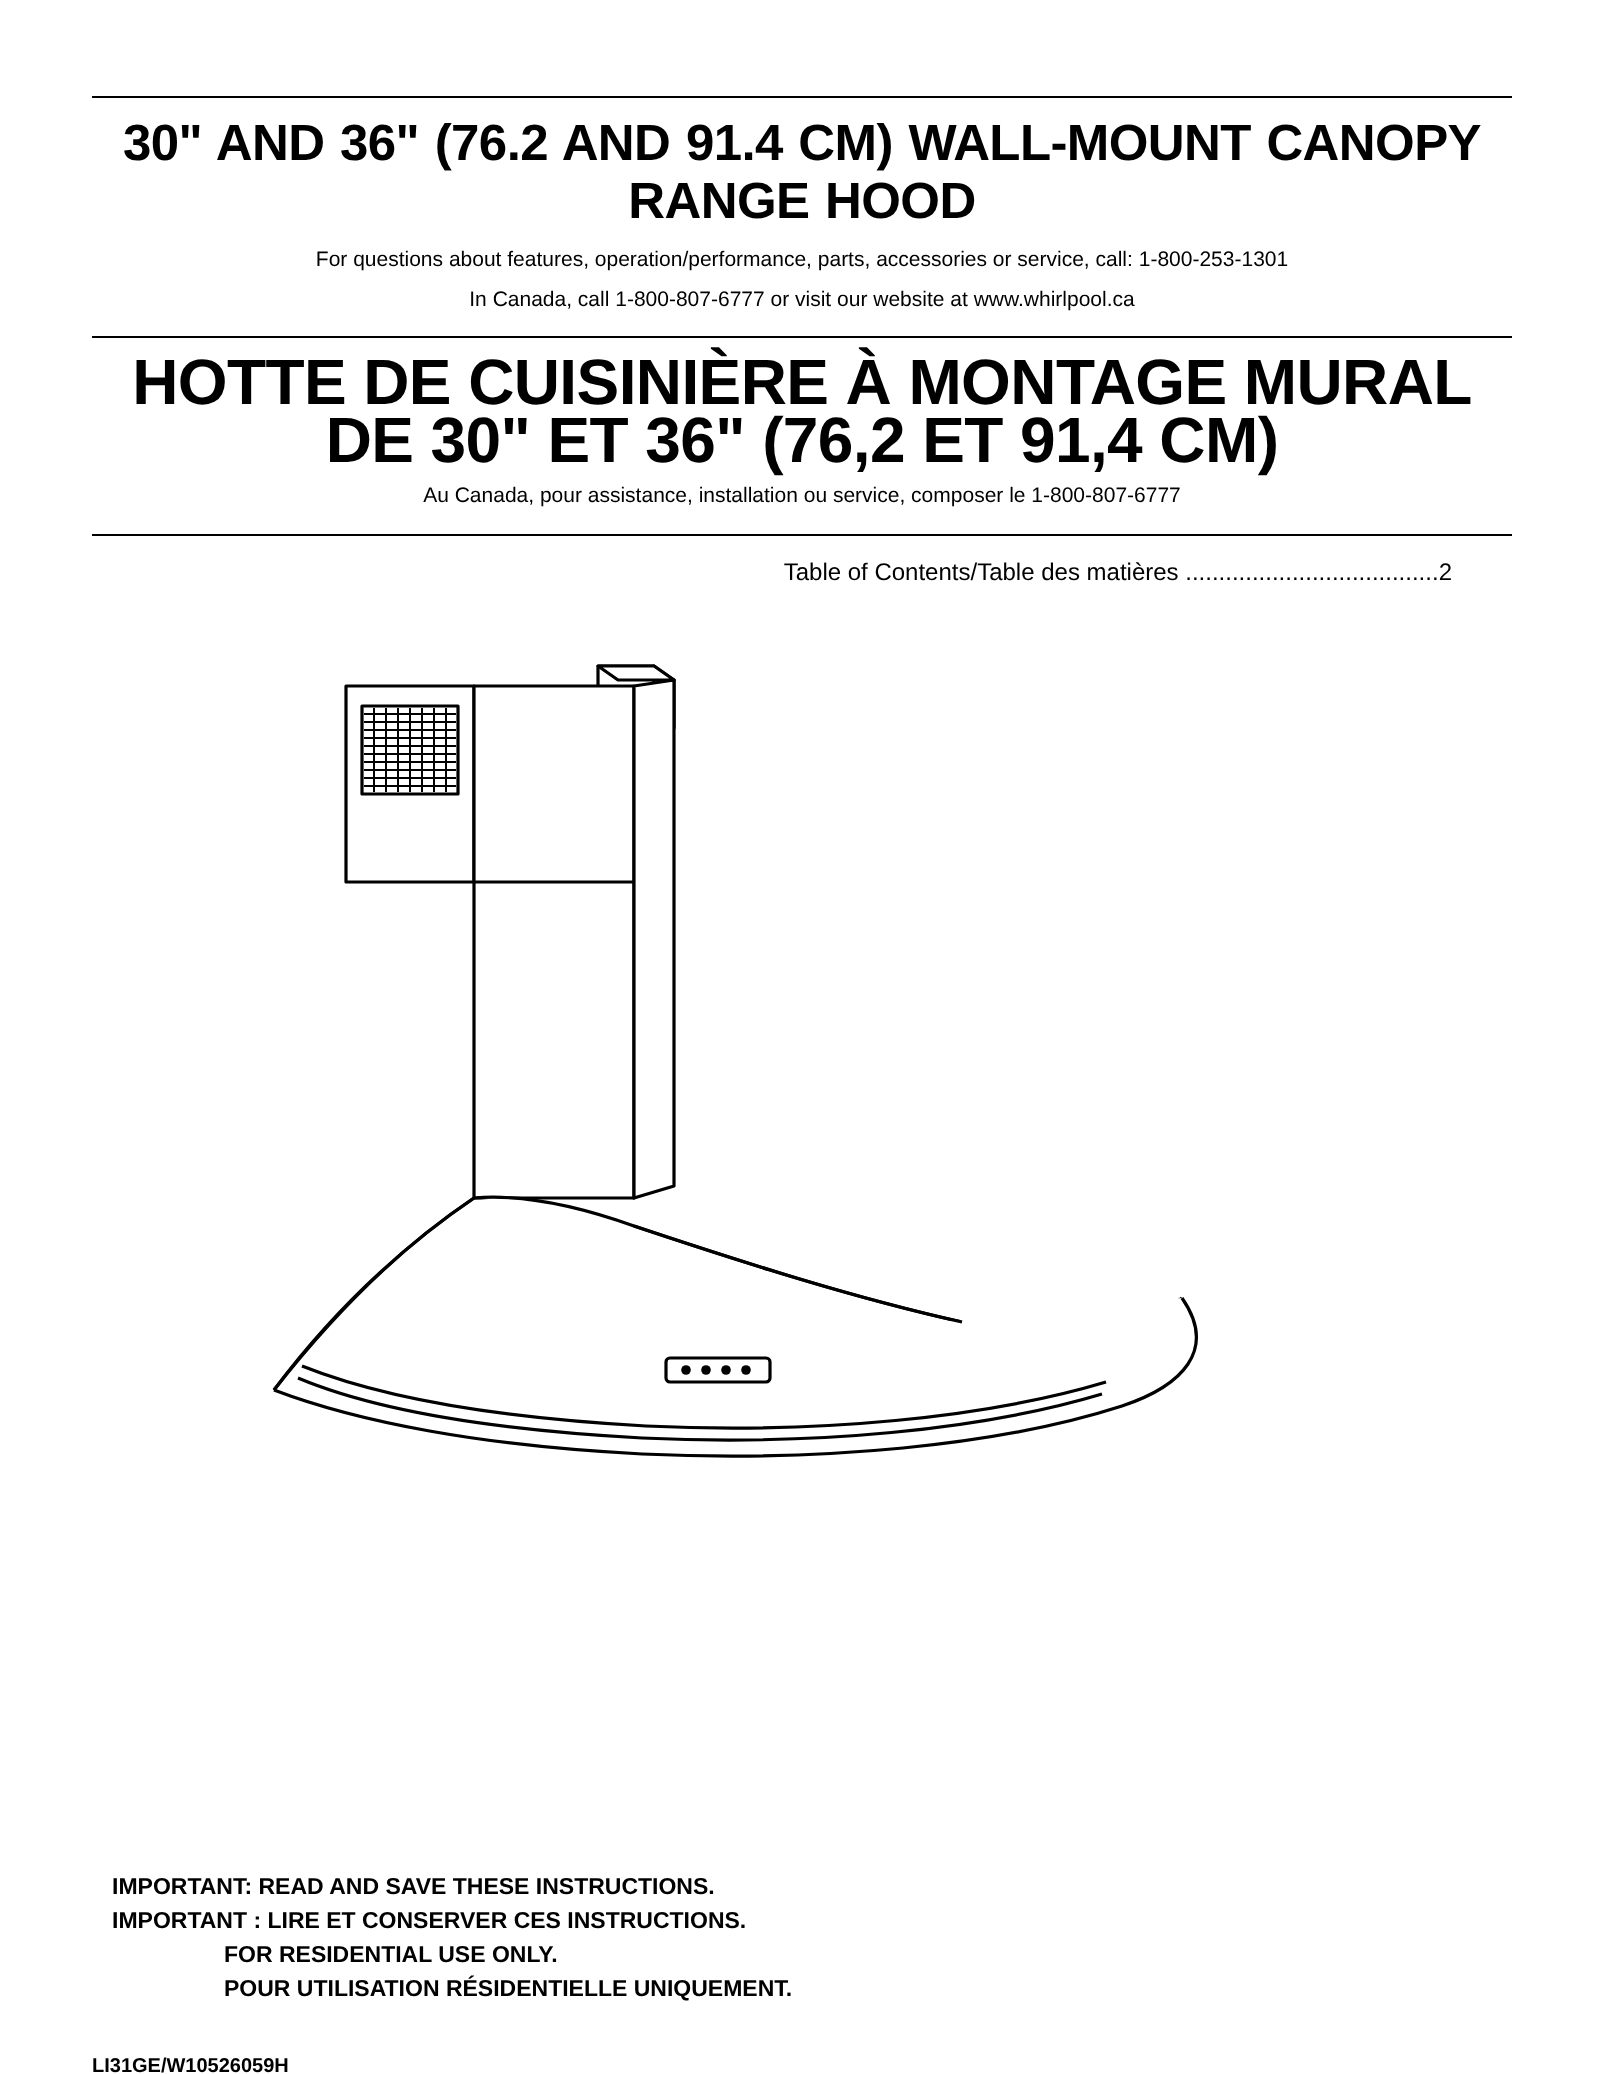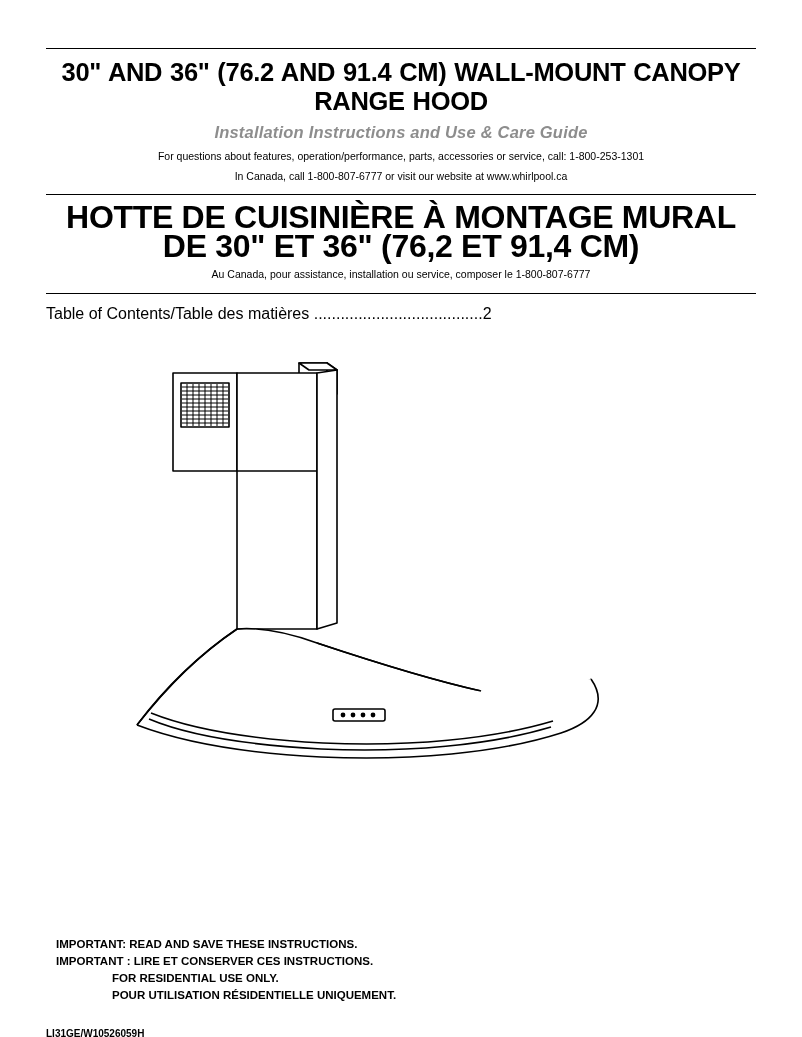--- a/index.html
+++ b/index.html
@@ -75,22 +75,22 @@
     letter-spacing: 0.2px;
   }
   .contact-fr {
     text-align: center;
     font-size: 10.5px;
     line-height: 13px;
     margin-top: 7px;
   }
   .rule-toc { margin-top: 12px; }
   .toc-line {
-    text-align: left;
-    font-size: 16px;
+    text-align: right;
+    font-size: 12px;
     margin-top: 11px;
     padding-right: 30px;
   }
 
   .figure-wrap {
     margin-top: 38px;
     display: flex;
     justify-content: center;
   }
 
@@ -115,21 +115,20 @@
 </style>
 </head>
 <body>
 
 <div class="page">
 
   <hr class="rule rule-top">
 
   <div class="title-en">30" AND 36" (76.2 AND 91.4 CM) WALL-MOUNT CANOPY RANGE HOOD</div>
 
-  <div class="subtitle-en">Installation Instructions and Use &amp; Care Guide</div>
 
   <div class="contact-block">
     <div><span>For questions about features, operation/performance, parts, accessories or service, call: </span><span class="b">1-800-253-1301</span></div>
     <div class="contact-gap"><span>In Canada, call </span><span class="b">1-800-807-6777</span><span> or visit our website at </span><span class="b">www.whirlpool.ca</span></div>
   </div>
 
   <hr class="rule rule-mid">
 
   <div class="title-fr">HOTTE DE CUISINIÈRE À MONTAGE MURAL DE 30" ET 36" (76,2 ET 91,4 CM)</div>
 

